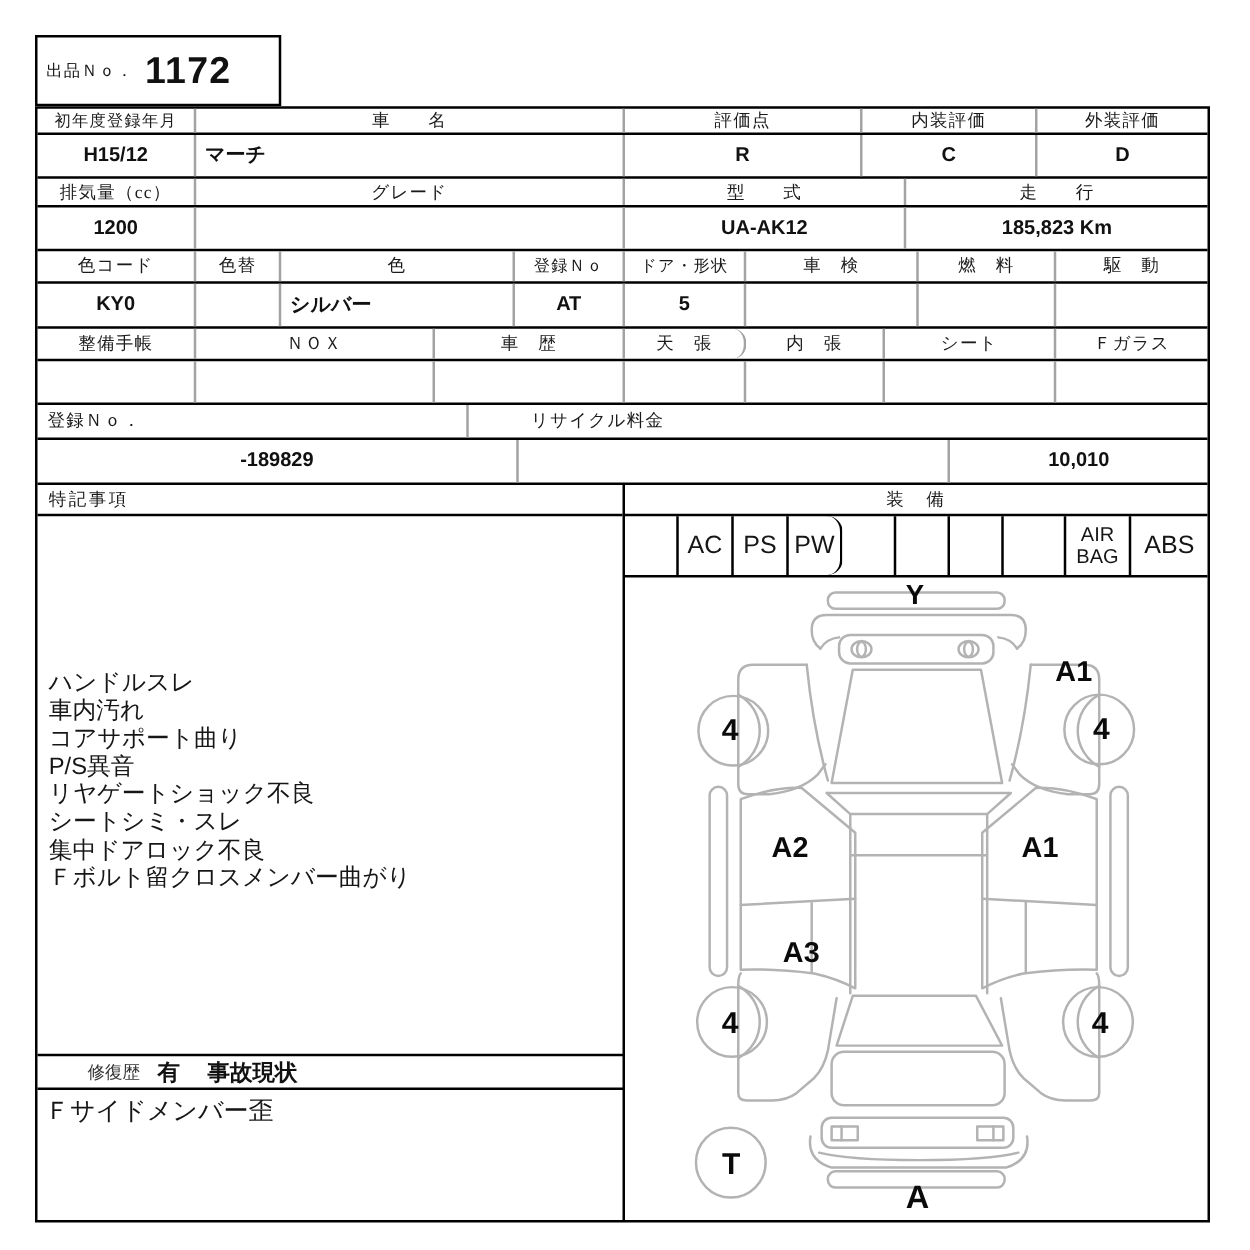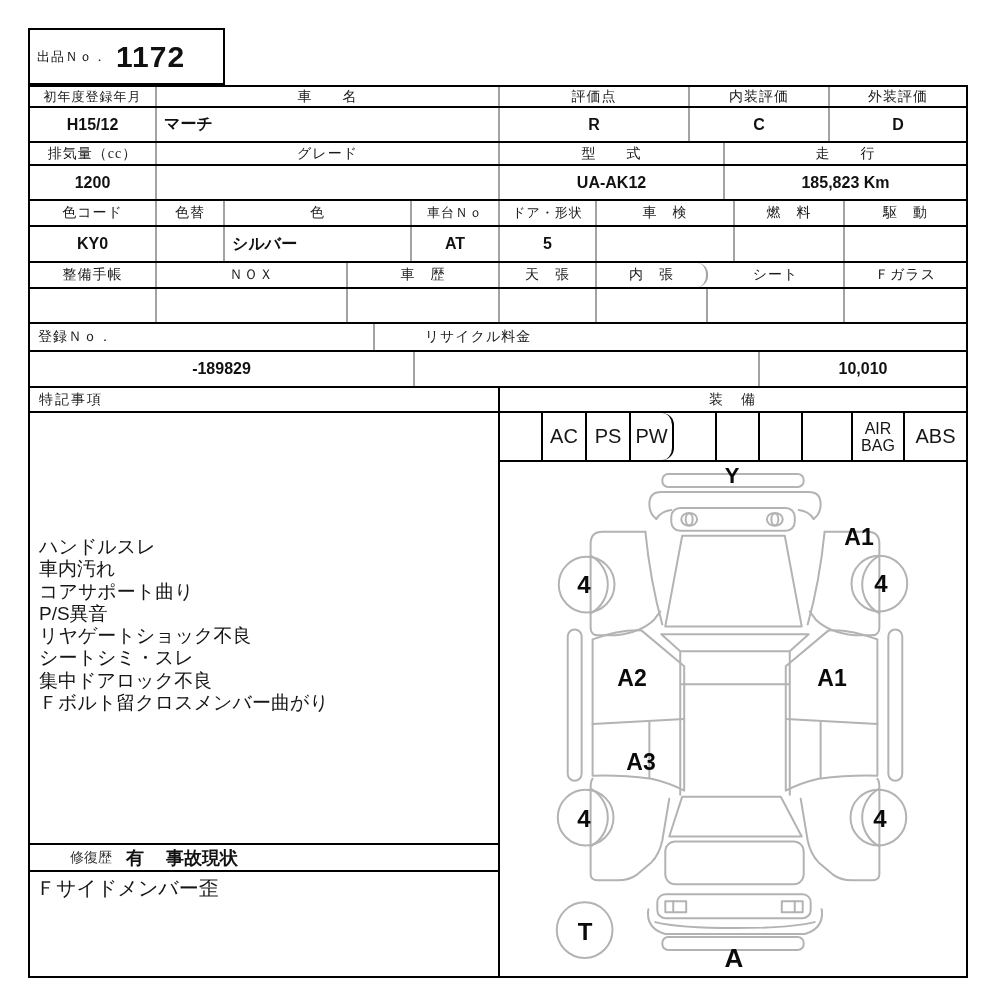--- a/index.html
+++ b/index.html
@@ -88,21 +88,21 @@
       <div class="cell" style="width:127px;">1200</div>
       <div class="cell" style="width:343px;"></div>
       <div class="cell" style="width:225px;">UA-AK12</div>
       <div class="cell last" style="width:241px;">185,823 Km</div>
     </div>
 
     <div class="row lr" style="top:114px;height:26px;">
       <div class="cell" style="width:127px;">色コード</div>
       <div class="cell" style="width:68px;">色替</div>
       <div class="cell" style="width:187px;">色</div>
-      <div class="cell" style="width:88px;font-size:13px;">車台Ｎｏ</div>
+      <div class="cell" style="width:88px;font-size:13px;">登録Ｎｏ</div>
       <div class="cell" style="width:97px;font-size:13px;">ドア・形状</div>
       <div class="cell" style="width:138px;">車　検</div>
       <div class="cell" style="width:110px;">燃　料</div>
       <div class="cell last" style="width:121px;">駆　動</div>
     </div>
 
     <div class="row vr" style="top:140px;height:36px;">
       <div class="cell" style="width:127px;">KY0</div>
       <div class="cell" style="width:68px;"></div>
       <div class="cell leftal fs18" style="width:187px;">シルバー</div>
@@ -110,22 +110,22 @@
       <div class="cell" style="width:97px;">5</div>
       <div class="cell" style="width:138px;"></div>
       <div class="cell" style="width:110px;"></div>
       <div class="cell last" style="width:121px;"></div>
     </div>
 
     <div class="row lr" style="top:176px;height:26px;">
       <div class="cell" style="width:127px;">整備手帳</div>
       <div class="cell" style="width:191px;">ＮＯＸ</div>
       <div class="cell" style="width:152px;">車　歴</div>
-      <div class="cell" style="width:97px;">天　張</div>
-      <div class="cell" style="width:111px;border-radius:11px;">内　張</div>
+      <div class="cell" style="width:97px;border-radius:11px;">天　張</div>
+      <div class="cell" style="width:111px;">内　張</div>
       <div class="cell" style="width:137px;">シート</div>
       <div class="cell last" style="width:121px;border-radius:8px;">Ｆガラス</div>
     </div>
 
     <div class="row vr" style="top:202px;height:35px;">
       <div class="cell" style="width:127px;"></div>
       <div class="cell" style="width:191px;"></div>
       <div class="cell" style="width:152px;"></div>
       <div class="cell" style="width:97px;"></div>
       <div class="cell" style="width:111px;"></div>

